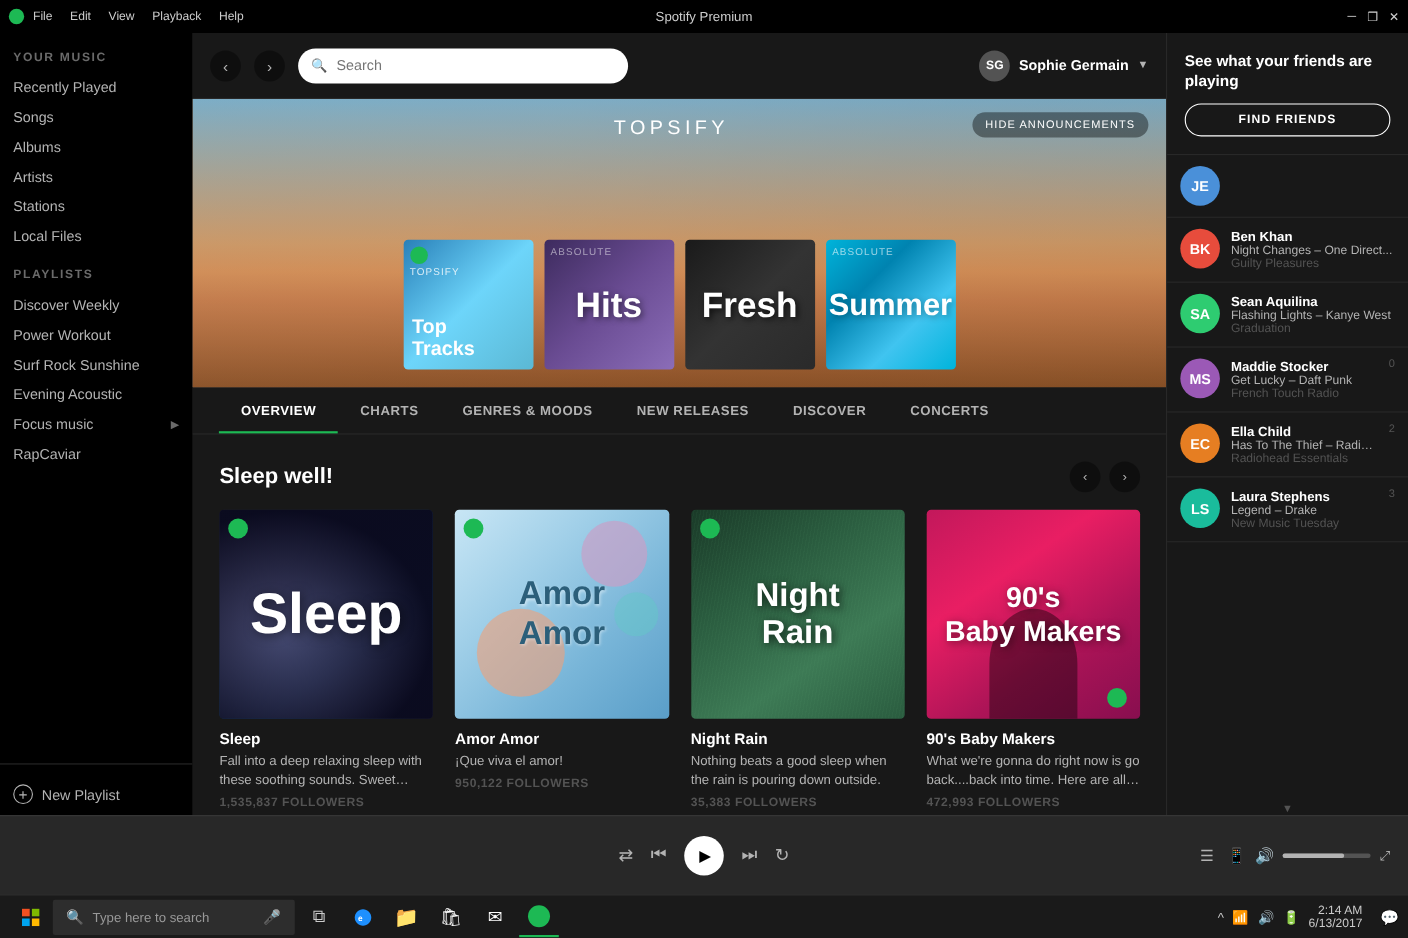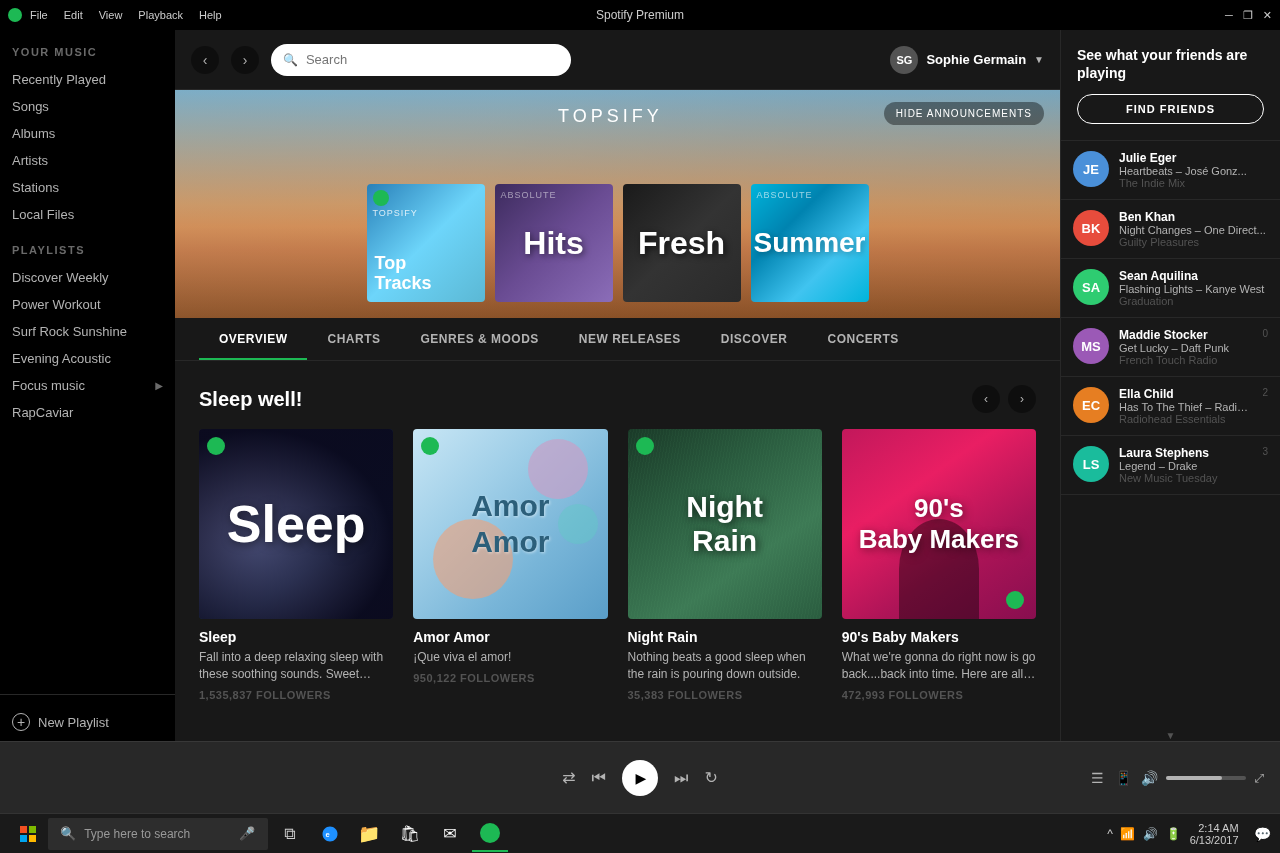--- a/index.html
+++ b/index.html
@@ -24,21 +24,21 @@
     .nav-btn { width: 28px; height: 28px; border-radius: 50%; background: rgba(0,0,0,0.4); border: none; color: #b3b3b3; cursor: pointer; display: flex; align-items: center; justify-content: center; font-size: 14px; }
     .search-box { flex: 1; max-width: 300px; height: 32px; background: #fff; border-radius: 20px; display: flex; align-items: center; padding: 0 12px; gap: 8px; }
     .search-box input { border: none; outline: none; background: transparent; font-size: 13px; color: #000; width: 100%; }
     .search-icon { color: #666; font-size: 12px; }
     .user-area { margin-left: auto; display: flex; align-items: center; gap: 8px; cursor: pointer; }
     .user-avatar { width: 28px; height: 28px; border-radius: 50%; background: #535353; display: flex; align-items: center; justify-content: center; font-size: 11px; overflow: hidden; }
     .user-name { font-size: 13px; font-weight: 600; }
     .user-chevron { font-size: 10px; color: #b3b3b3; }
 
     
-    .hero-banner { height: 228px; position: relative; background: linear-gradient(135deg, #c8a07a 0%, #d4956a 30%, #b87040 60%, #8a5a30 100%); flex-shrink: 0; overflow: hidden; display: flex; align-items: center; justify-content: center; padding-left: 44px; }
+    .hero-banner { height: 262px; position: relative; background: linear-gradient(135deg, #c8a07a 0%, #d4956a 30%, #b87040 60%, #8a5a30 100%); flex-shrink: 0; overflow: hidden; display: flex; align-items: center; justify-content: center; padding-left: 44px; }
     .hero-bg { position: absolute; inset: 0; background: linear-gradient(to bottom, rgba(0,0,0,0.1) 0%, rgba(0,0,0,0.3) 100%); }
     .topsify-logo { position: absolute; top: 16px; left: 50%; transform: translateX(-50%); font-size: 20px; color: #fff; font-weight: 300; letter-spacing: 4px; }
     .hide-announcements { position: absolute; top: 16px; right: 16px; background: rgba(0,0,0,0.5); border: none; color: #fff; font-size: 10px; padding: 6px 12px; border-radius: 20px; cursor: pointer; letter-spacing: 1px; }
 
     
     .browse-tabs { display: flex; gap: 0; padding: 0 24px; border-bottom: 1px solid #282828; flex-shrink: 0; background: #181818; align-items: flex-end; }
     .browse-tab { padding: 14px 20px 12px; font-size: 13px; font-weight: 600; color: #b3b3b3; cursor: pointer; border-bottom: 2px solid transparent; letter-spacing: 0.5px; text-transform: uppercase; font-size: 12px; }
     .browse-tab.active { color: #fff; border-bottom-color: #1db954; }
 
     
@@ -303,25 +303,20 @@
 
   <div class="right-panel">
     <div class="right-panel-header">
       <div class="right-panel-title">See what your friends are playing</div>
       <button class="find-friends-btn">FIND FRIENDS</button>
     </div>
     <div class="friends-list">
 
       <div class="friend-item">
         <div class="friend-avatar" style="background:#4a90d9;">JE</div>
-        <div class="friend-info">
-          <div class="friend-name">Julie Eger</div>
-          <div class="friend-track">Heartbeats – José Gonz...</div>
-          <div class="friend-playlist">The Indie Mix</div>
-        </div>
       </div>
 
       <div class="friend-item">
         <div class="friend-avatar" style="background:#e74c3c;">BK</div>
         <div class="friend-info">
           <div class="friend-name">Ben Khan</div>
           <div class="friend-track">Night Changes – One Direct...</div>
           <div class="friend-playlist">Guilty Pleasures</div>
         </div>
       </div>

